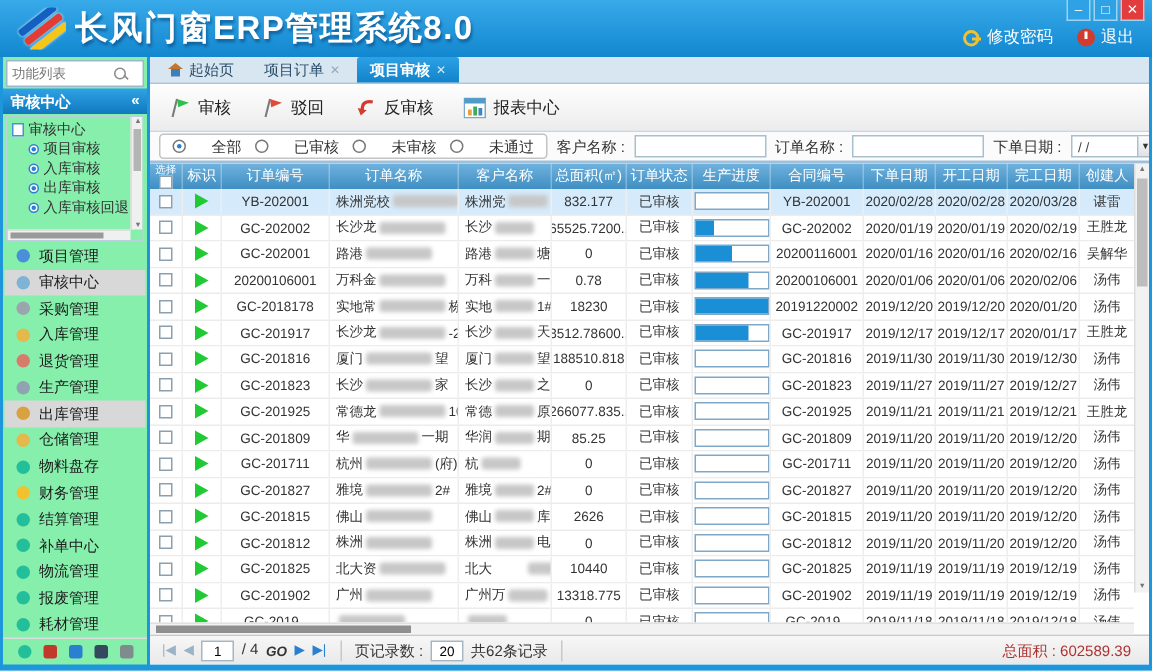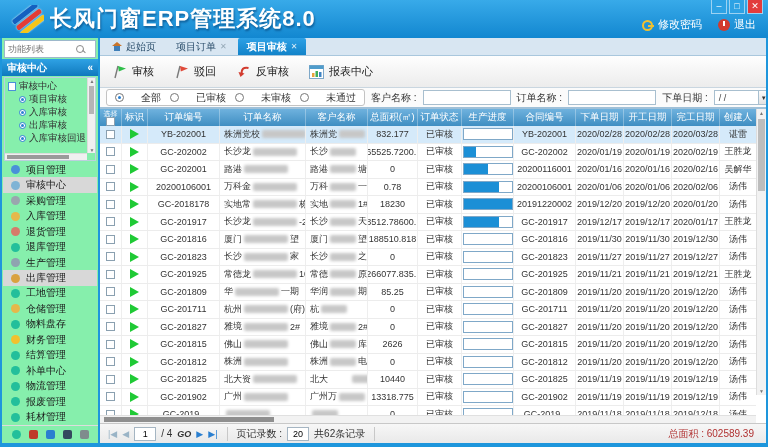--- a/index.html
+++ b/index.html
@@ -194,34 +194,26 @@
           </div>
           <div class="module">
             <span class="mic" style="background: rgb(229, 184, 75);"></span>
             <span>入库管理</span>
           </div>
           <div class="module">
             <span class="mic" style="background: rgb(215, 123, 106);"></span>
             <span>退货管理</span>
           </div>
           <div class="module">
-            <span class="mic" style="background: rgb(35, 191, 155);"></span>
-            <span>退库管理</span>
-          </div>
-          <div class="module">
             <span class="mic" style="background: rgb(143, 163, 176);"></span>
             <span>生产管理</span>
           </div>
           <div class="module sel">
             <span class="mic" style="background: rgb(217, 162, 63);"></span>
             <span>出库管理</span>
-          </div>
-          <div class="module">
-            <span class="mic" style="background: rgb(35, 191, 155);"></span>
-            <span>工地管理</span>
           </div>
           <div class="module">
             <span class="mic" style="background: rgb(229, 184, 75);"></span>
             <span>仓储管理</span>
           </div>
           <div class="module">
             <span class="mic" style="background: rgb(35, 191, 155);"></span>
             <span>物料盘存</span>
           </div>
           <div class="module">

